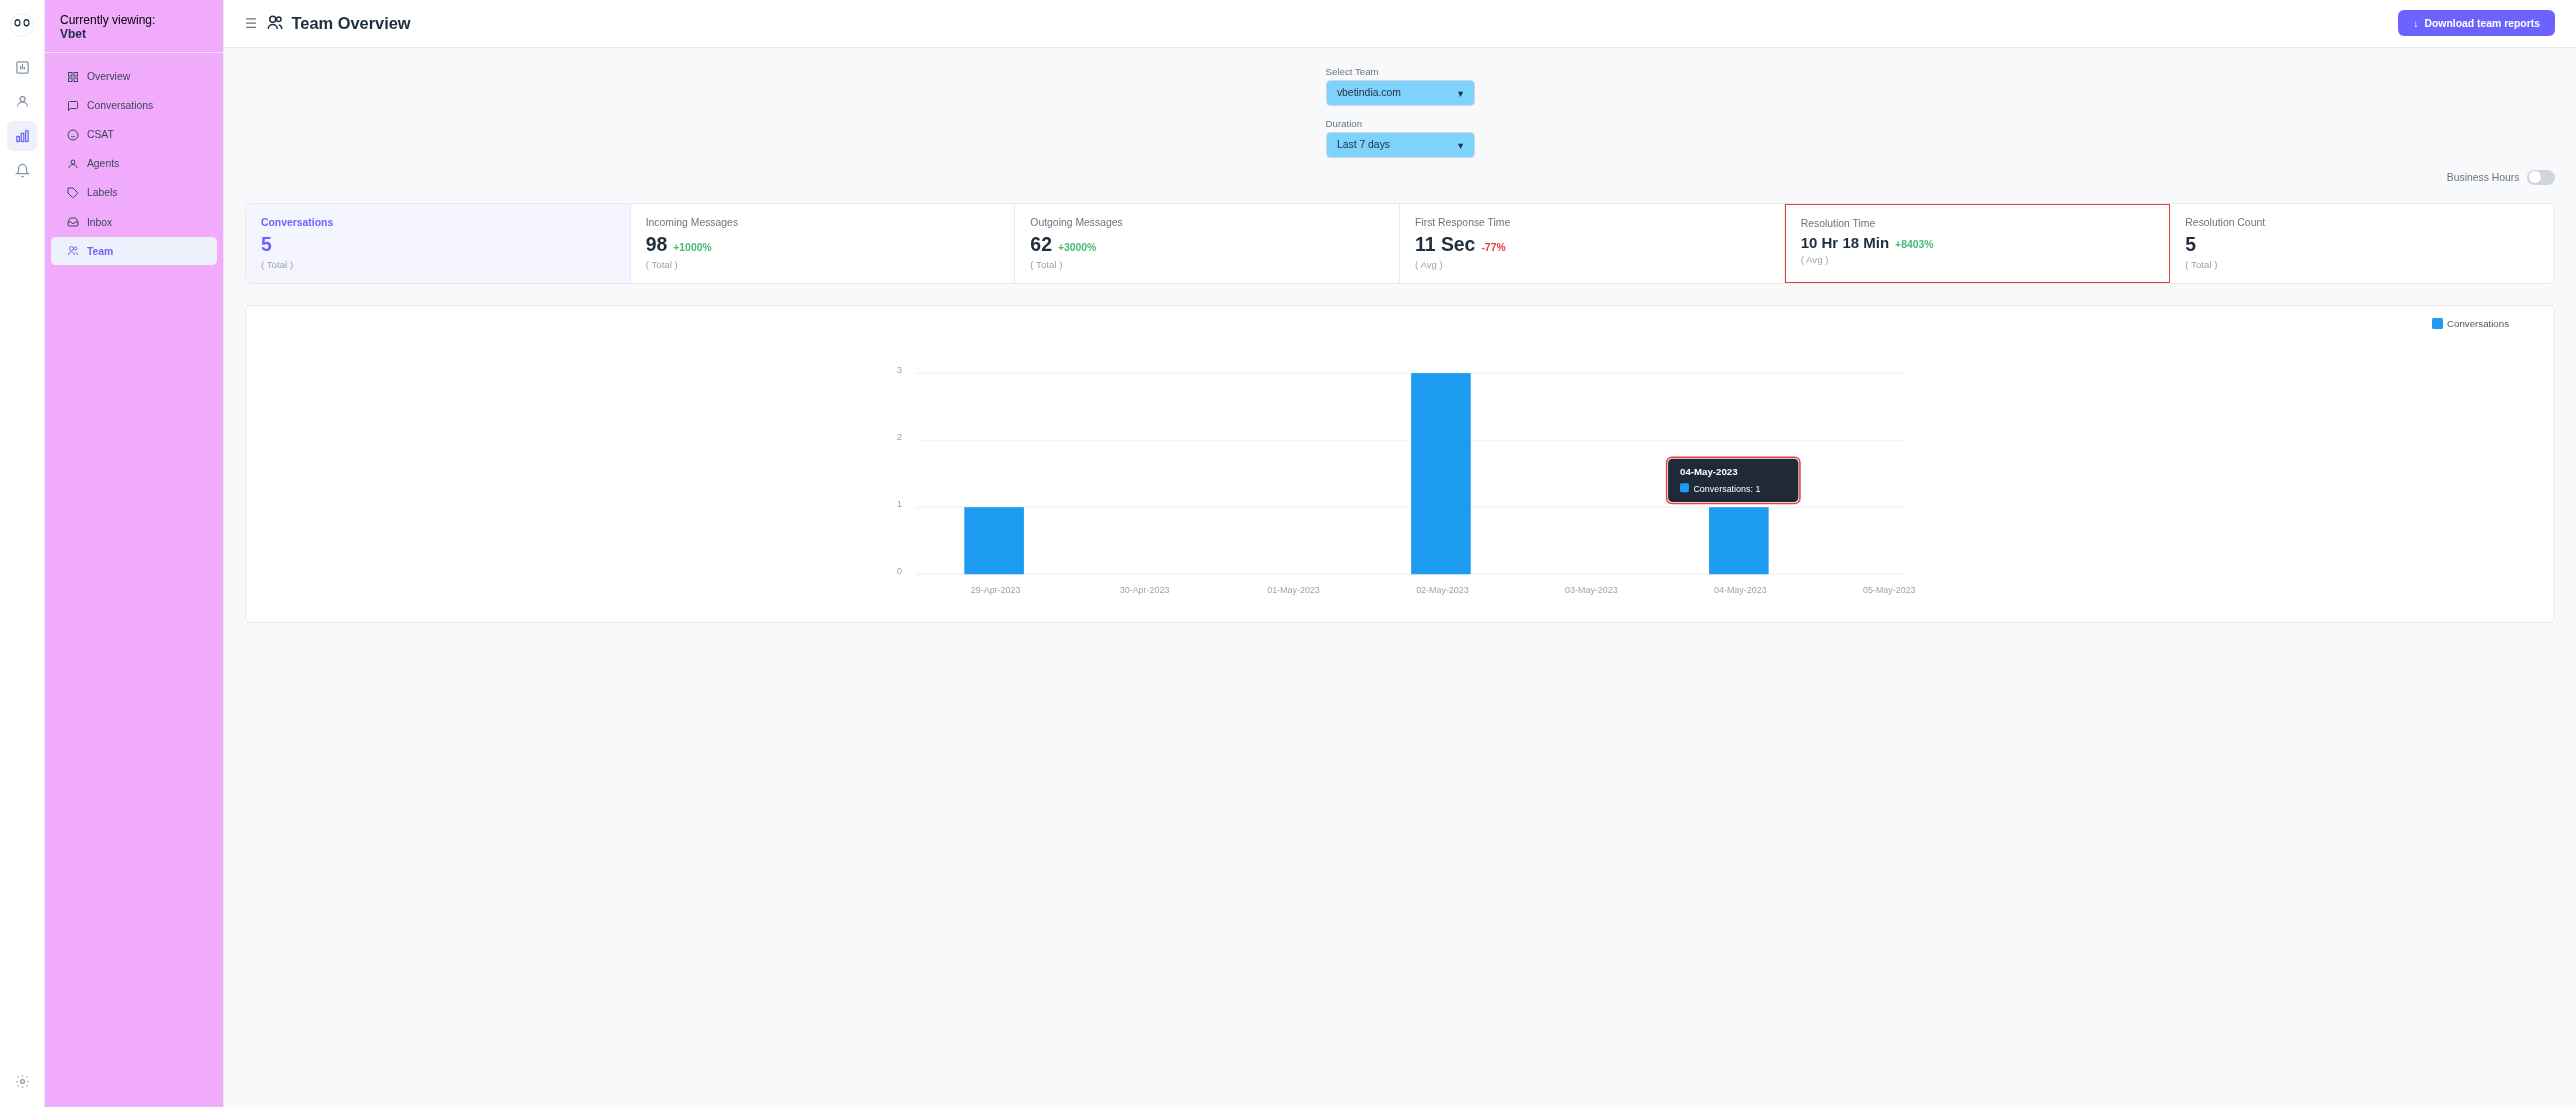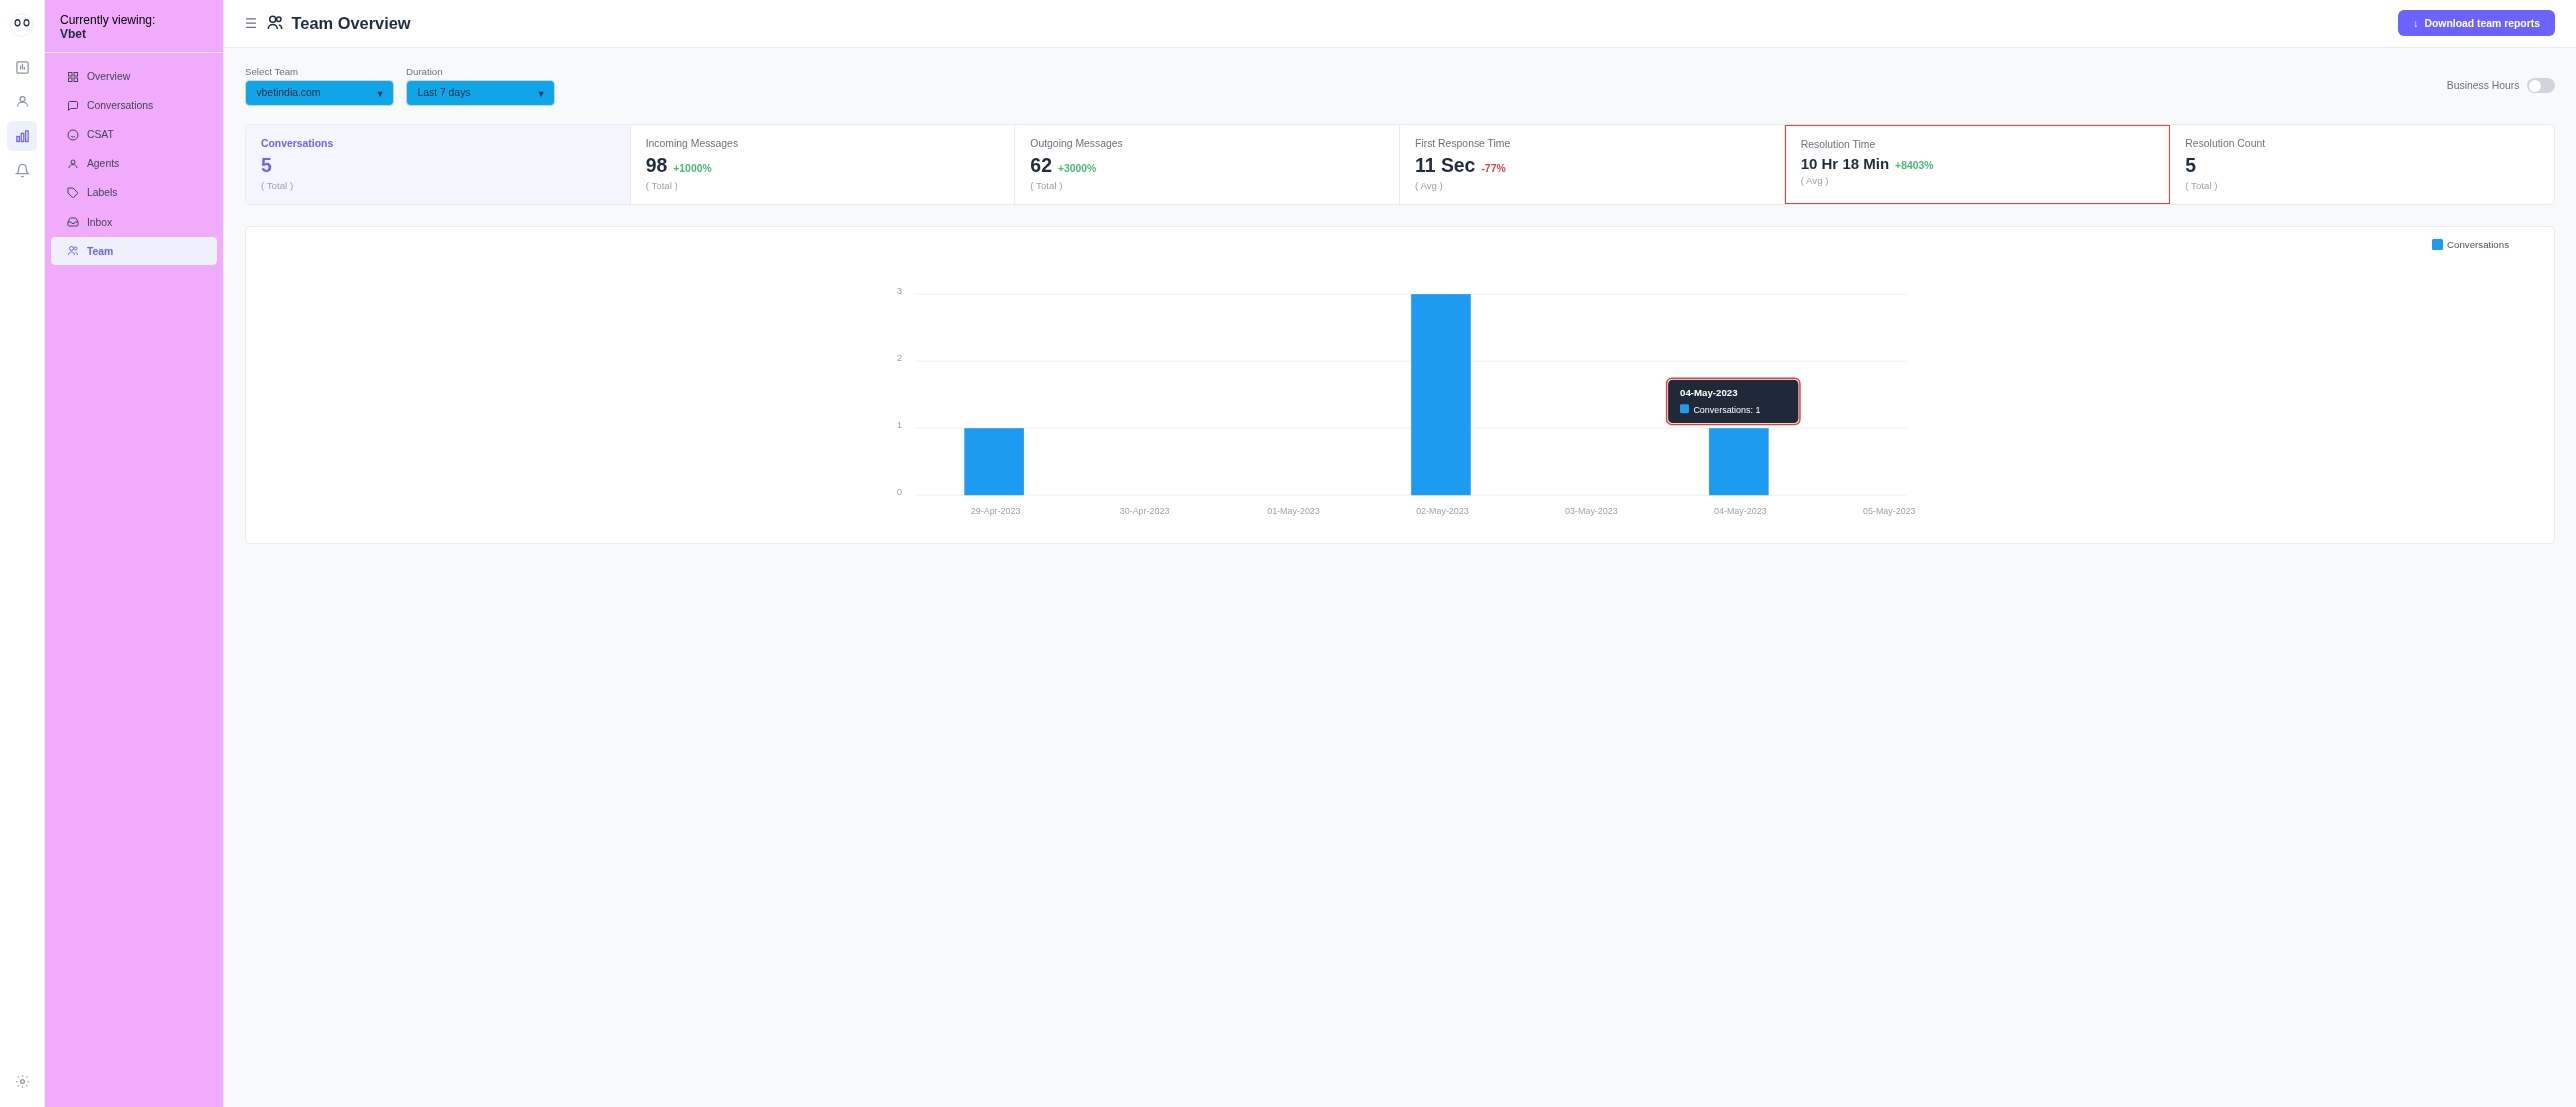--- a/index.html
+++ b/index.html
@@ -21,24 +21,24 @@
 
     
     .main { flex: 1; display: flex; flex-direction: column; overflow: hidden; }
     .topbar { background: #fff; border-bottom: 0.7px solid #e8eaf0; padding: 10.4px 21px; display: flex; align-items: center; justify-content: space-between; }
     .page-title { font-size: 16.4px; font-weight: 700; color: #1f2d3d; display: flex; align-items: center; gap: 7.5px; }
     .btn-download { background: #6c63ff; color: #fff; border: none; padding: 7.5px 15px; border-radius: 6px; font-size: 10.4px; font-weight: 600; cursor: pointer; display: flex; align-items: center; gap: 6px; }
 
     .content { flex: 1; padding: 18px 21px; overflow-y: auto; }
 
     
-    .filters-row { display: flex; align-items: center; gap: 12px; margin-bottom: 18px; }
+    .filters-row { display: flex; align-items: center; gap: 12px; margin-bottom: 18px; flex-direction: column; }
     .filter-group { display: flex; flex-direction: column; gap: 3px; }
     .filter-label { font-size: 9.7px; color: #6b7280; }
-    .filter-select { display: flex; align-items: center; background: #0ea5e9; border: 0.7px solid #d1d5db; border-radius: 4.5px; padding: 6px 10.4px; font-size: 10.4px; color: #1f2d3d; cursor: pointer; min-width: 149px; justify-content: space-between; gap: 16px; }
+    .filter-select { display: flex; align-items: center; background: #7dd3fc; border: 0.7px solid #d1d5db; border-radius: 4.5px; padding: 6px 10.4px; font-size: 10.4px; color: #1f2d3d; cursor: pointer; min-width: 149px; justify-content: space-between; gap: 16px; }
     .business-hours { margin-left: auto; display: flex; align-items: center; gap: 7.5px; font-size: 10.4px; color: #6b7280; text-align: right; }
     .toggle { width: 28px; height: 15px; background: #d1d5db; border-radius: 7.5px; position: relative; cursor: pointer; }
     .toggle-knob { width: 12px; height: 12px; background: #fff; border-radius: 50%; position: absolute; top: 1.5px; left: 1.5px; transition: left 0.2s; }
 
     
     .metrics-row { display: flex; gap: 0; margin-bottom: 21px; border: 0.7px solid #e8eaf0; border-radius: 6px; overflow: hidden; background: #fff; }
     .metric-card { flex: 1; padding: 13.4px 15px; border-right: 0.7px solid #e8eaf0; }
     .metric-card:last-child { border-right: none; }
     .metric-card.active { background: #f4f5ff; }
     .metric-card.highlighted { border: 1.5px solid #e53e3e; }

